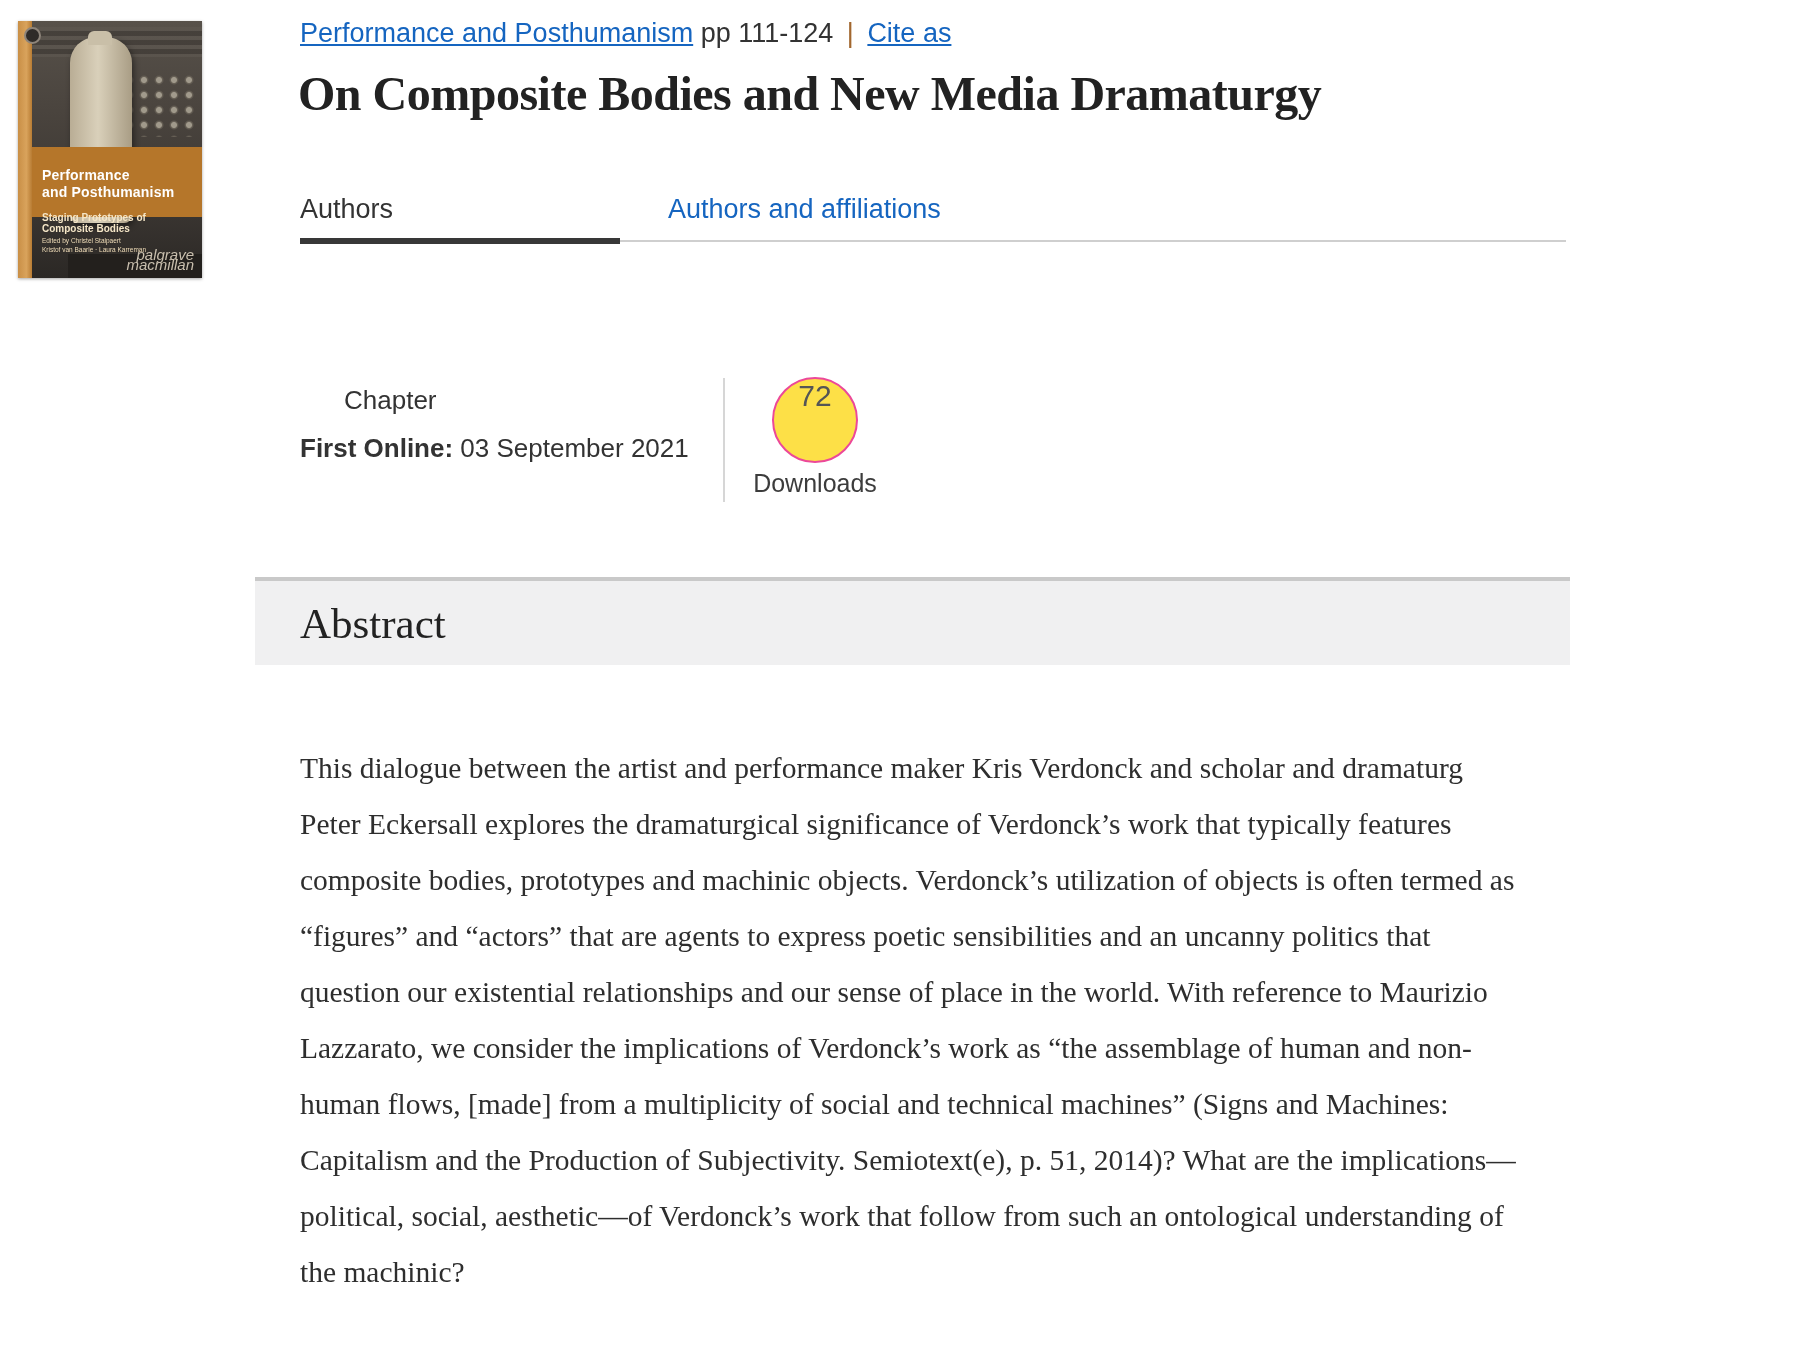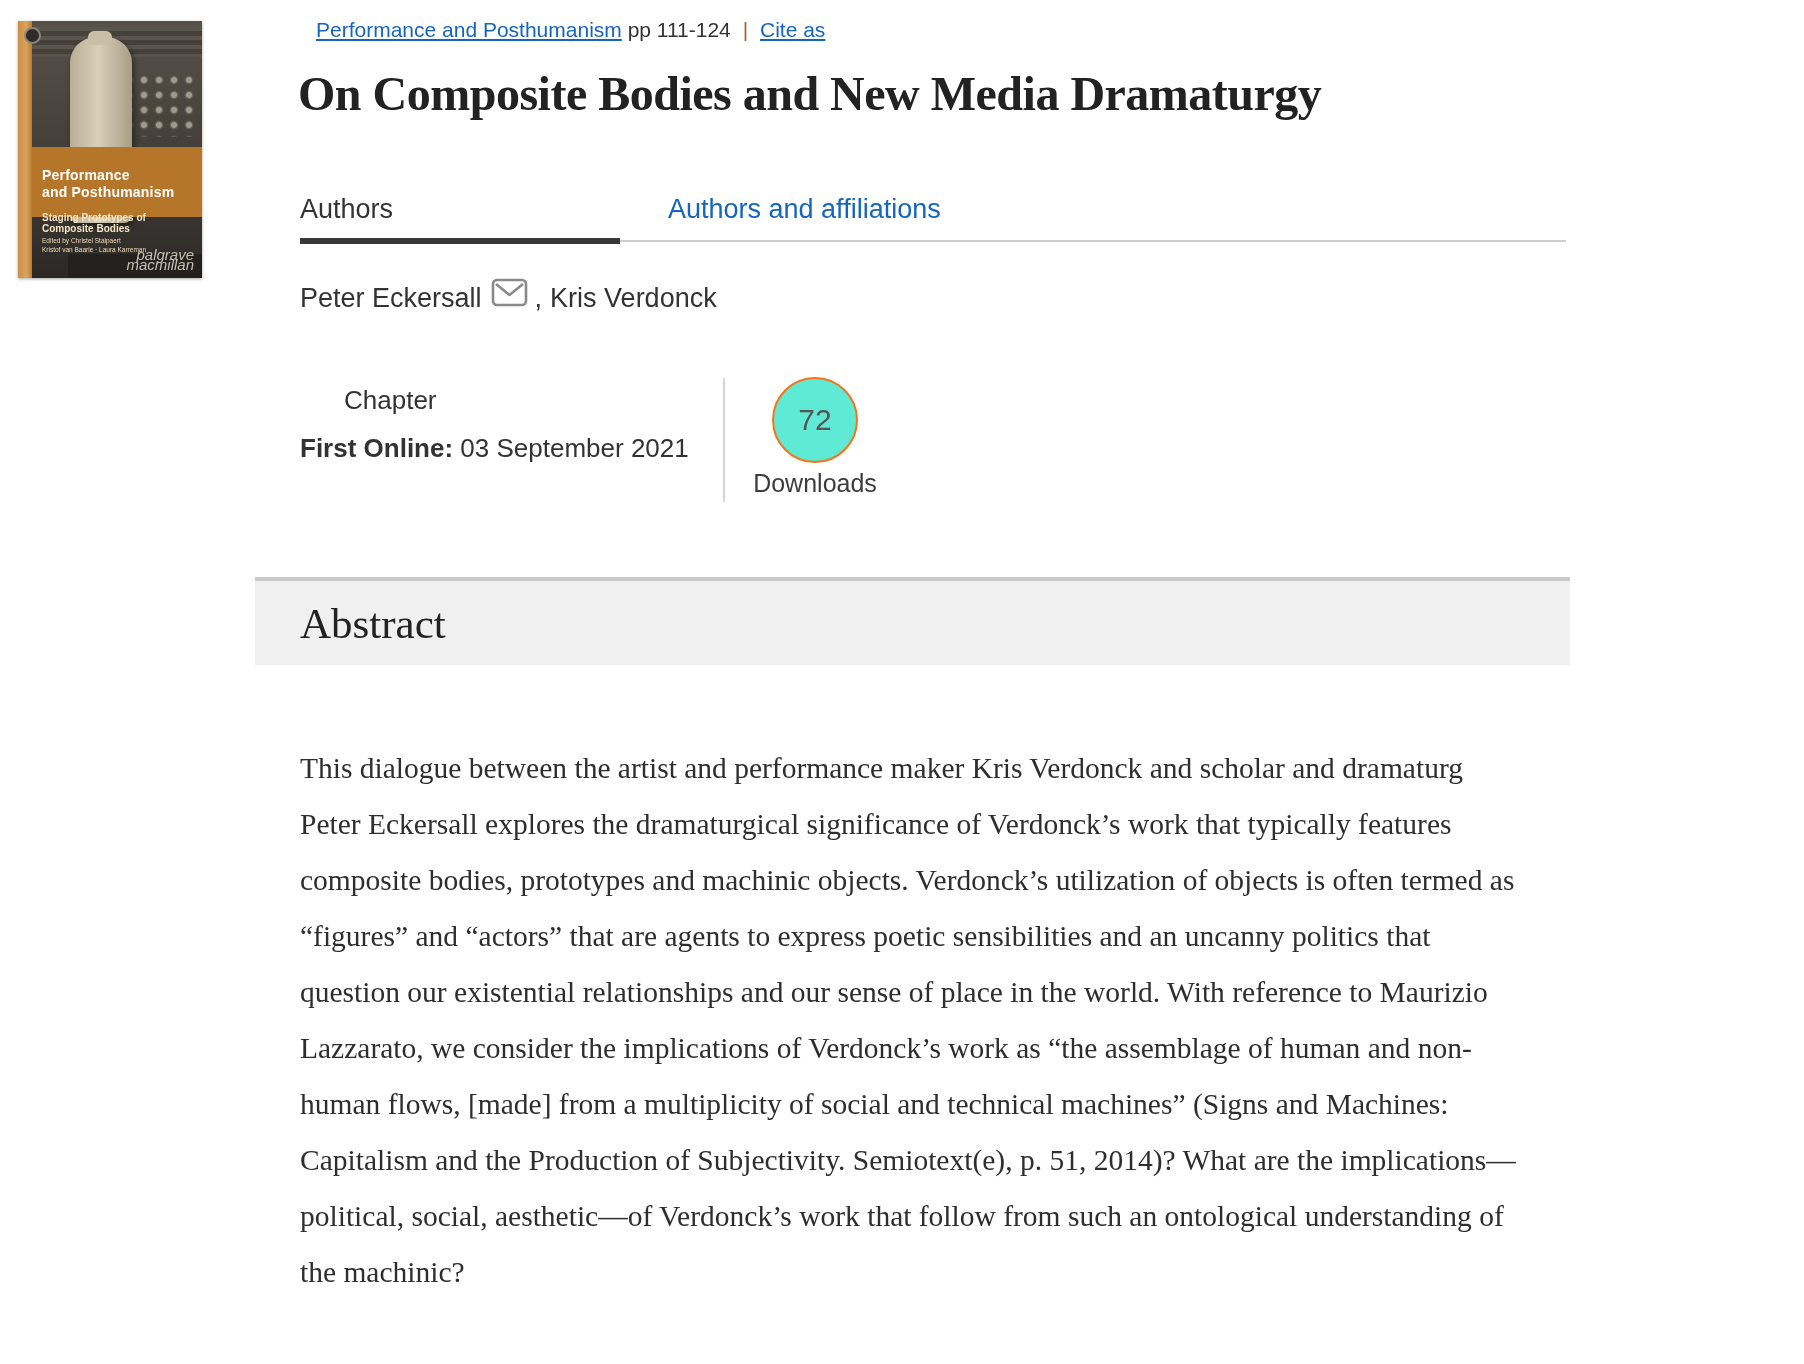--- a/index.html
+++ b/index.html
@@ -29,21 +29,21 @@
   .cover-band { position:absolute; left:14px; right:0; top:126px; height:70px;
            background:#b5762a; padding:20px 8px 5px 10px; }
   .cover-title { color:#ffffff; font-weight:bold; font-size:14px; line-height:17px; letter-spacing:.2px; }
   .cover-subtitle { color:#f6e7c8; font-weight:bold; font-size:10px; margin-top:11px; }
   .cover-editors { color:#f0ddb8; font-size:6.5px; line-height:8.5px; margin-top:3px; }
   .cover-publisher { position:absolute; right:8px; bottom:8px; text-align:right;
            color:#c9bfae; font-size:15px; line-height:10px; font-style:italic; }
   .cover-bottom-strip { position:absolute; left:50px; right:0; bottom:0; height:24px; background:#23201d; }
 
   
-  .breadcrumb { position:absolute; left:300px; top:18px; font-size:21px; color:#333;margin-left:16px; }
+  .breadcrumb { position:absolute; left:300px; top:18px; font-size:27px; color:#333; }
   .breadcrumb a { color:#1565c0; text-decoration:underline; }
   .crumb-sep { color:#a2672f; padding:0 6px; }
 
   .page-title { position:absolute; left:298px; top:66px; width:1240px;
            font-family:"Liberation Serif", serif; font-weight:600; font-size:48px;
            letter-spacing:-.5px; color:#222; }
 
   .tabs { position:absolute; left:300px; top:194px; width:1266px; height:52px; }
   .tab { position:absolute; top:0; font-size:27px; cursor:pointer;text-align:right; }
   .tab-active { left:0; color:#333; }
@@ -57,22 +57,22 @@
   .mail-icon { display:inline-block; margin:0 7px 0 9px; position:relative; top:-2px; }
   .authors-row .comma { margin-right:8px; }
 
   .meta-block { position:absolute; left:300px; top:385px; font-size:26px; color:#333; }
   .meta-type { margin-bottom:17px;margin-left:44px; }
   .meta-online b { font-weight:bold; }
 
   .v-divider { position:absolute; left:723px; top:378px; width:2px; height:124px; background:#d6d6d6; }
 
   .dl-circle { position:absolute; left:772px; top:377px; width:86px; height:86px; border-radius:50%;
-           border:2px solid #f97316; display:flex; align-items:center; justify-content:center;
-           font-size:30px; color:#555; background:#5eead4; }
+           border:2px solid #ec4899; display:flex; align-items:flex-start; justify-content:center;
+           font-size:30px; color:#555; background:#fde047; }
   .dl-label { position:absolute; left:723px; top:469px; width:184px; text-align:center;
            font-size:25px; color:#3c3c3c; }
 
   
   .abstract-box { position:absolute; left:255px; top:577px; width:1315px; height:88px;
            background:#f0f0f1; border-top:4px solid #c9c9c9; display:flex; align-items:center; }
   .abstract-heading { font-family:"Liberation Serif", serif; font-size:43px; color:#222;
            margin-left:45px; font-weight:500; }
 
   .abstract-text { position:absolute; left:300px; top:740px; width:1225px;
@@ -120,31 +120,20 @@
 
   <div class="tabs">
     <div class="tab tab-active">Authors</div>
     <div class="tab tab-link">Authors and affiliations</div>
     <div class="tab-rule">
       <div class="gray"></div>
       <div class="dark"></div>
     </div>
   </div>
 
-  <div class="authors-row">
-    <span>Peter Eckersall</span>
-    <span class="mail-icon">
-      <svg width="37" height="29" viewBox="0 0 37 29">
-        <rect x="2" y="2" width="33" height="25" rx="4" fill="none" stroke="#8a8a8a" stroke-width="2.6"></rect>
-        <polyline points="5,6 18.5,17 32,6" fill="none" stroke="#8a8a8a" stroke-width="2.6" stroke-linejoin="round"></polyline>
-      </svg>
-    </span>
-    <span class="comma">,</span>
-    <span>Kris Verdonck</span>
-  </div>
 
   <div class="meta-block">
     <div class="meta-type">Chapter</div>
     <div class="meta-online">
       <b>First Online:</b>
       <span>03 September 2021</span>
     </div>
   </div>
 
   <div class="v-divider"></div>

